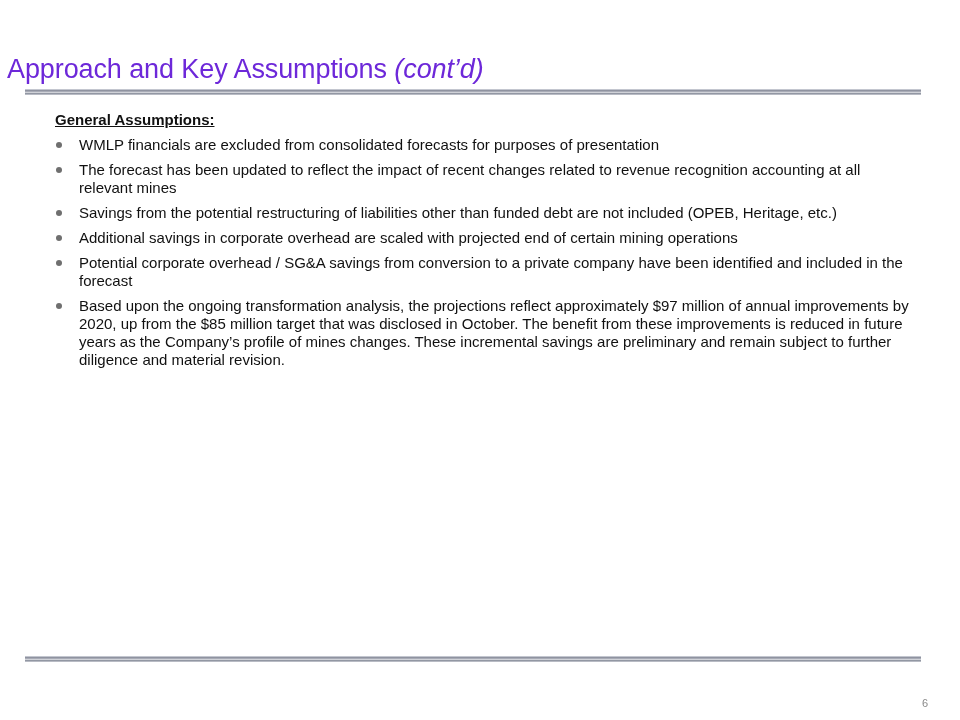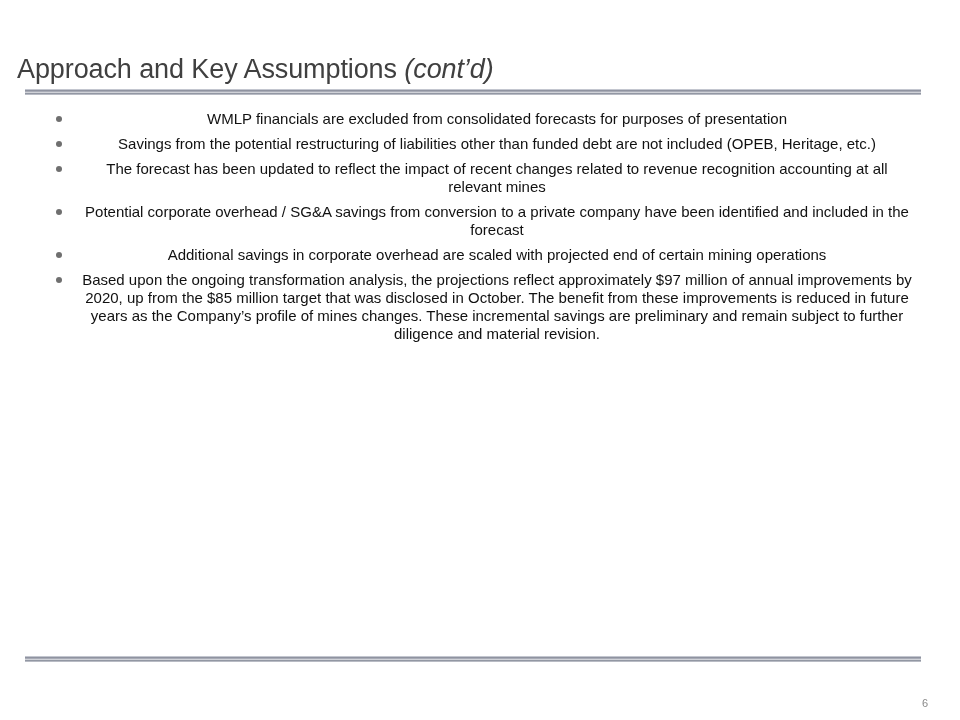--- a/index.html
+++ b/index.html
@@ -10,26 +10,26 @@
     body {
       width: 960px;
       height: 720px;
       position: relative;
       overflow: hidden;
       font-family: "Liberation Sans", sans-serif;
       color: #000000;
     }
     .slide-title {
       position: absolute;
-      left: 17px;
+      left: 7px;
       top: 52px;
       font-size: 27px;
       line-height: 34px;
       font-weight: normal;
-      color: #404040;
+      color: #6d28d9;
       white-space: nowrap;
       letter-spacing: -0.1px;
     }
     .slide-title .italic {
       font-style: italic;
     }
     .divider {
       position: absolute;
       left: 25px;
       width: 896px;
@@ -64,21 +64,20 @@
       margin: 0;
       padding: 0;
     }
     ul.bullets li {
       position: relative;
       padding-left: 24px;
       font-size: 15px;
       line-height: 18px;
       margin-bottom: 7px;
       color: #111111;
-      text-align: center;
     }
     ul.bullets li .dot {
       position: absolute;
       left: 1px;
       top: 6px;
       width: 6px;
       height: 6px;
       border-radius: 50%;
       background: #6f6f6f;
     }
@@ -94,25 +93,26 @@
 <body>
 
 <div class="slide-title">
   <span>Approach and Key Assumptions</span>
   <span class="italic">(cont’d)</span>
 </div>
 
 <div class="divider top"></div>
 
 <div class="content">
+  <div class="section-heading">General Assumptions:</div>
   <ul class="bullets">
     <li><span class="dot"></span><span>WMLP financials are excluded from consolidated forecasts for purposes of presentation</span></li>
+    <li><span class="dot"></span><span>The forecast has been updated to reflect the impact of recent changes related to revenue recognition accounting at all relevant mines</span></li>
     <li><span class="dot"></span><span>Savings from the potential restructuring of liabilities other than funded debt are not included (OPEB, Heritage, etc.)</span></li>
-    <li><span class="dot"></span><span>The forecast has been updated to reflect the impact of recent changes related to revenue recognition accounting at all relevant mines</span></li>
+    <li><span class="dot"></span><span>Additional savings in corporate overhead are scaled with projected end of certain mining operations</span></li>
     <li><span class="dot"></span><span>Potential corporate overhead / SG&amp;A savings from conversion to a private company have been identified and included in the forecast</span></li>
-    <li><span class="dot"></span><span>Additional savings in corporate overhead are scaled with projected end of certain mining operations</span></li>
     <li><span class="dot"></span><span>Based upon the ongoing transformation analysis, the projections reflect approximately $97 million of annual improvements by 2020, up from the $85 million target that was disclosed in October. The benefit from these improvements is reduced in future years as the Company’s profile of mines changes.  These incremental savings are preliminary and remain subject to further diligence and material revision.</span></li>
   </ul>
 </div>
 
 <div class="divider bottom"></div>
 
 <div class="page-number">6</div>
 
 </body></html>

